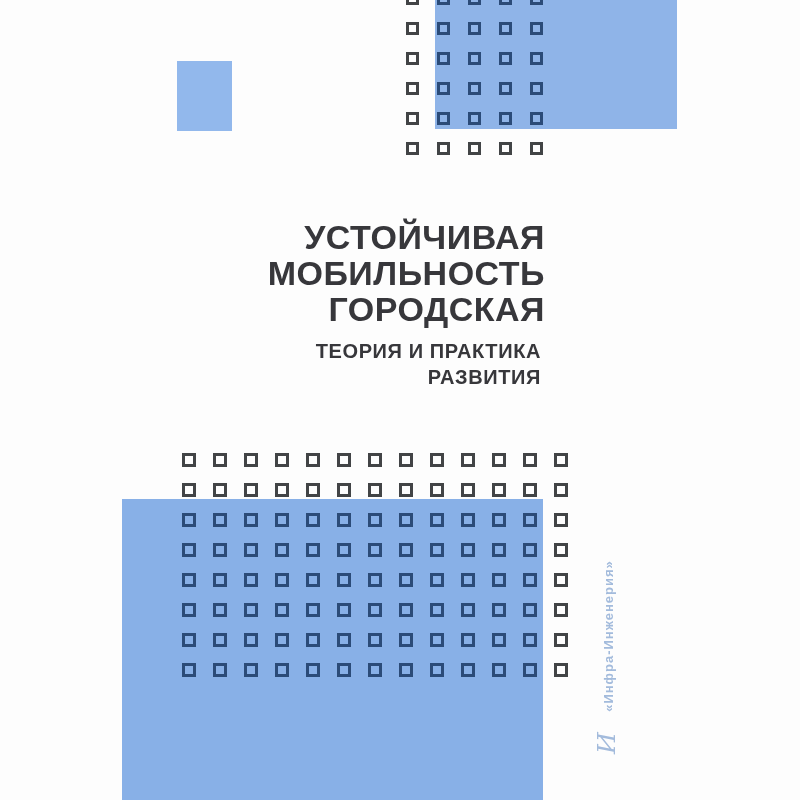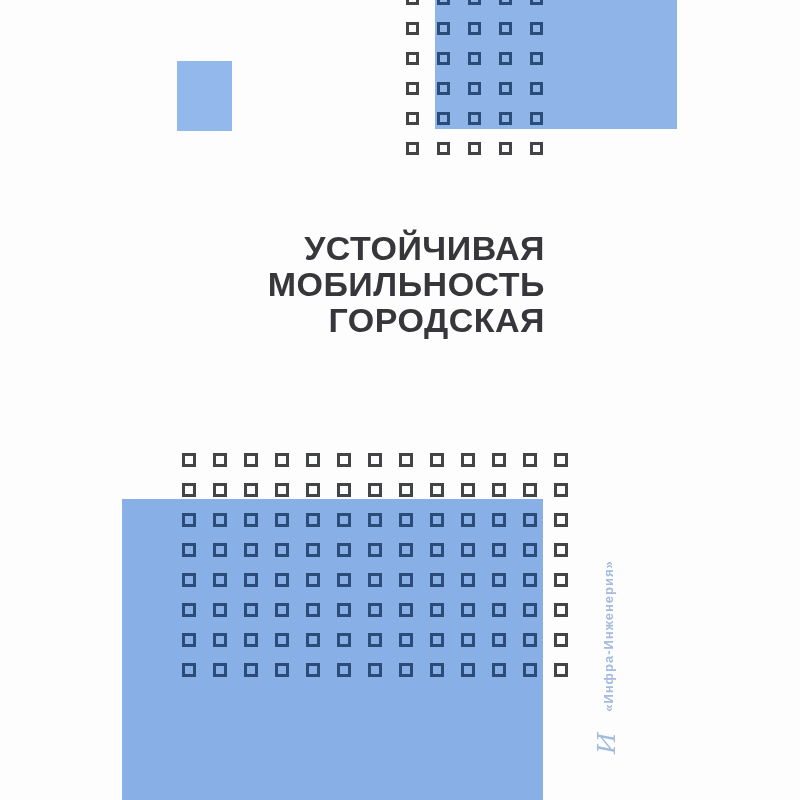--- a/index.html
+++ b/index.html
@@ -11,21 +11,21 @@
   .panel { position:absolute; }
   .panel-top    { background:var(--blue-top); }
   .panel-small  { background:var(--blue-small); }
   .panel-bottom { background:var(--blue-bottom); }
   .square {
     position:absolute; box-sizing:border-box;
     border:3px solid var(--sq-gray); background:transparent;
   }
   .square.navy { border-color:var(--sq-navy); }
   .title-block {
-    position:absolute; top:230px; right:255px; text-align:right;
+    position:absolute; top:219px; right:255px; text-align:right;
     color:var(--title); font-weight:bold; font-size:34px; line-height:36px;
     letter-spacing:0.5px; white-space:nowrap;
   }
   .subtitle-block {
     position:absolute; top:338px; right:259px; text-align:right;
     color:var(--title); font-weight:bold; font-size:20px; line-height:26px;
     letter-spacing:0.6px; white-space:nowrap;
   }
   .publisher {
     position:absolute; left:524px; top:628px; width:170px; height:16px;
@@ -187,17 +187,21 @@
       <div class="square navy" style="left: 523px; top: 663px; width: 14px; height: 14px;"></div>
       <div class="square" style="left: 554px; top: 663px; width: 14px; height: 14px;"></div>
     </div>
 
   <div class="title-block">
     <div>УСТОЙЧИВАЯ</div>
     <div>МОБИЛЬНОСТЬ</div>
     <div>ГОРОДСКАЯ</div>
   </div>
 
+  <div class="subtitle-block">
+    <div>ТЕОРИЯ И ПРАКТИКА</div>
+    <div>РАЗВИТИЯ</div>
+  </div>
 
   <div class="publisher">«Инфра-Инженерия»</div>
   <div class="publisher-logo">И</div>
 
 </div>
 
 </body></html>

